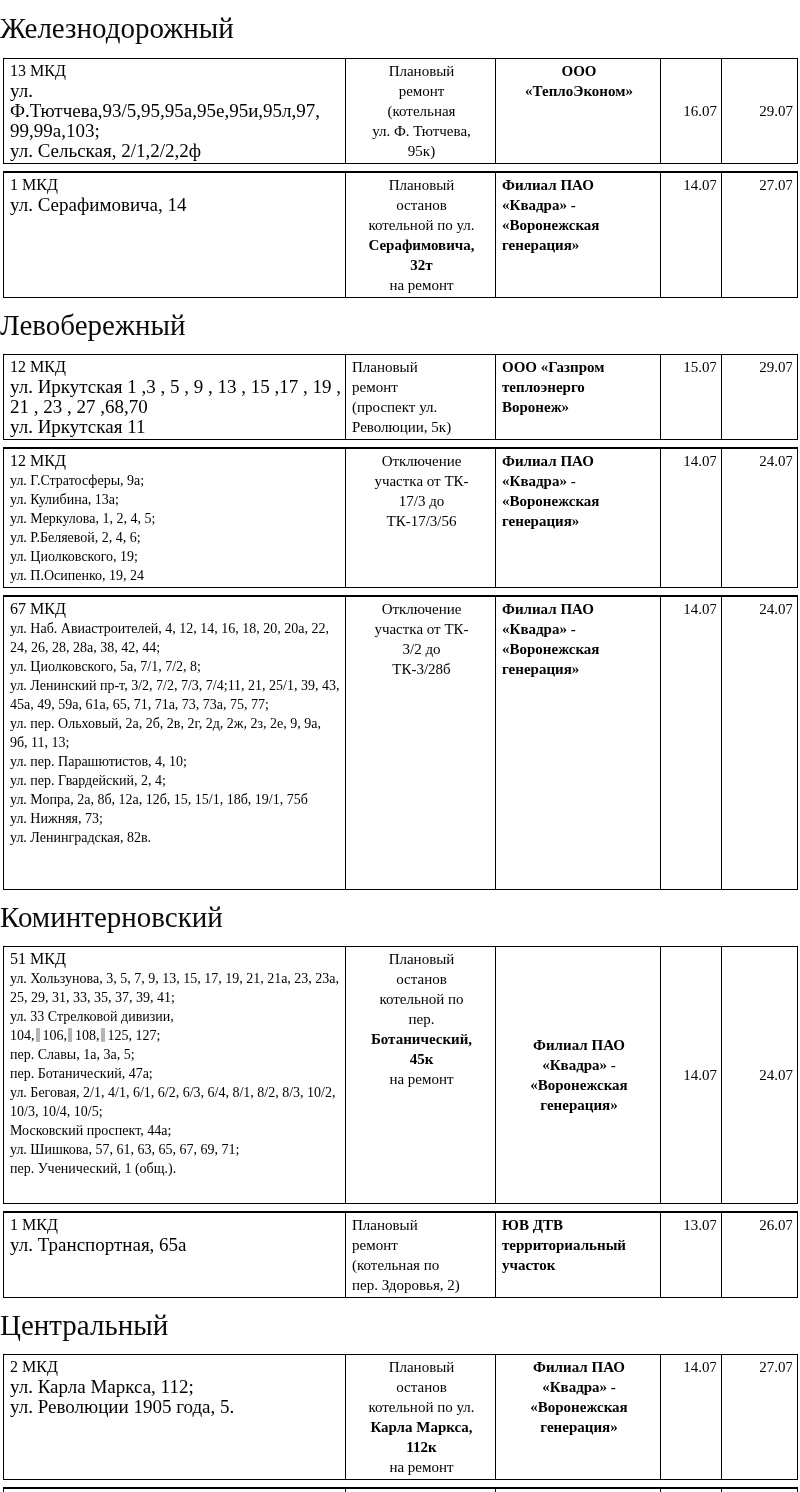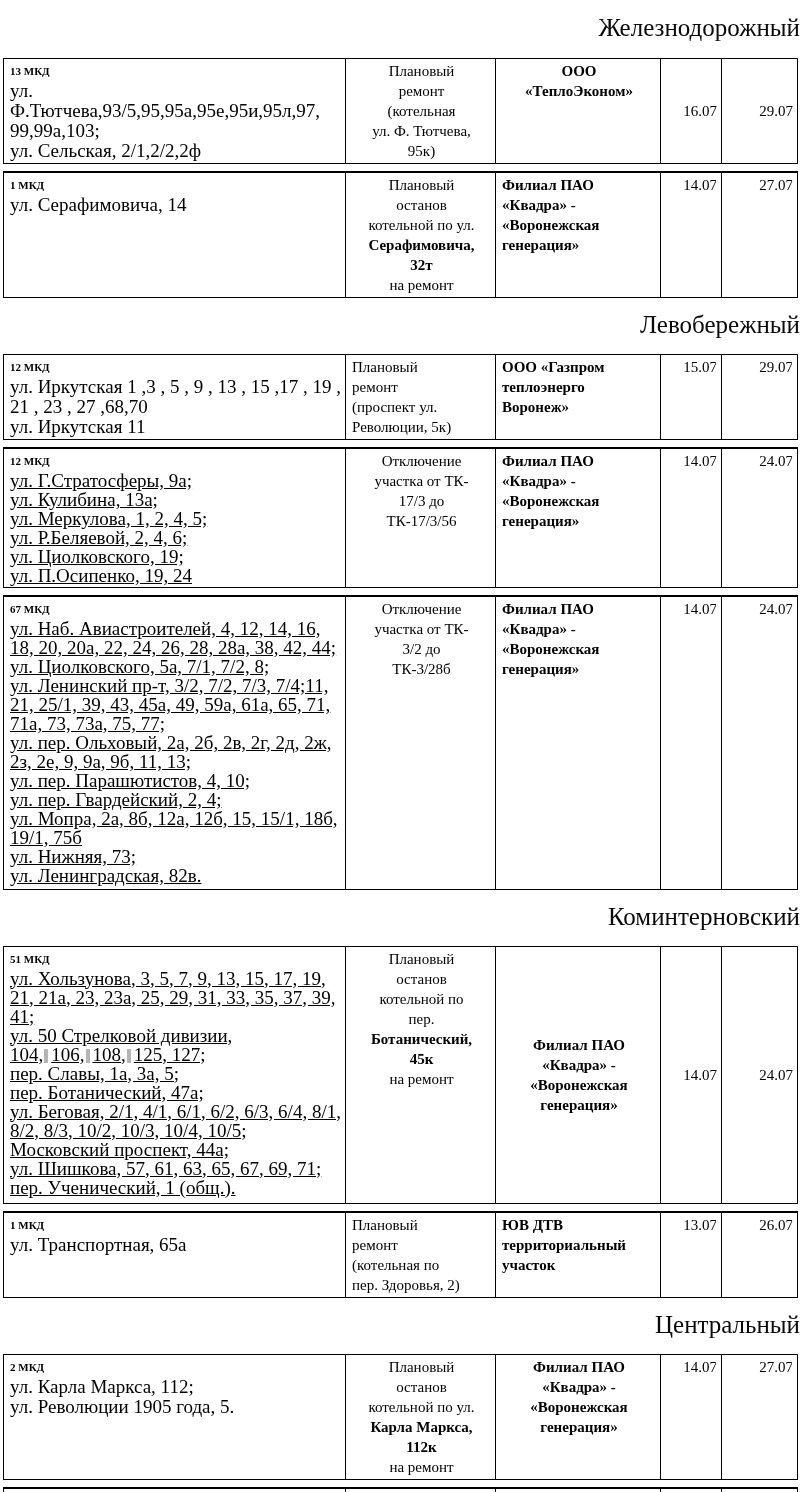--- a/index.html
+++ b/index.html
@@ -1,41 +1,41 @@
 <!DOCTYPE html>
 <html><head>
 <meta charset="utf-8">
 <style>
   html,body{margin:0;padding:0;}
   body{
     width:800px;height:1492px;overflow:hidden;background:#ffffff;color:#000;
     font-family:"Liberation Serif","DejaVu Serif",serif;
   }
   h2.sec-title{
-    margin:8px 0 10px;font-weight:normal;text-align:right;
-    font-size:25px;line-height:40px;color:#0a0a0a;
+    margin:8px 0 10px;font-weight:normal;text-align:left;
+    font-size:29px;line-height:40px;color:#0a0a0a;
   }
   h2.sec-title.mid{margin:5px 0 9px;}
   table.row-tbl{
     border-collapse:collapse;table-layout:fixed;width:794px;
     margin:0 0 7px 3px;
   }
   table.row-tbl td{
     border:1px solid #000;vertical-align:top;box-sizing:border-box;
     font-size:15px;line-height:20px;padding:2px 4px 2px 6px;
     overflow:hidden;
   }
   table.row-tbl.rt2 td{border-top-width:2px;}
   col.c1{width:342px;}col.c2{width:150px;}col.c3{width:165px;}col.c4{width:61px;}col.c5{width:76px;}
   tr.h105 td{height:105px;} tr.h120 td{height:120px;} tr.h84 td{height:84px;}
   tr.h132 td{height:132px;} tr.h293 td{height:293px;} tr.h257 td{height:257px;}
   tr.h86 td{height:86px;} tr.h124 td{height:124px;}
-  .addr-count{font-weight:bold;font-size:11px;}
+  .addr-count{font-weight:normal;font-size:16px;}
   .cell-addr .addr{font-size:19px;}
-  tr.small .cell-addr .addr{font-size:19px;line-height:19px;text-decoration:underline;}
+  tr.small .cell-addr .addr{font-size:14px;line-height:19px;}
   .cell-work{text-align:center;padding-left:4px;}
   .cell-work.left{text-align:left;}
   .cell-org{text-align:left;font-weight:bold;}
   .cell-org.center{text-align:center;}
   .vmid{vertical-align:middle !important;}
   .cell-date{text-align:right;border-radius:21px;}
   .b{font-weight:bold;}
   .gbar{
     display:inline-block;width:4px;height:14px;background:#b5b5b5;
     vertical-align:-2px;margin:0 3px 0 1px;
@@ -232,21 +232,21 @@
       <col class="c2">
       <col class="c3">
       <col class="c4">
       <col class="c5">
     </colgroup>
   <tbody>
       <tr class="h257 small">
     <td class="cell-addr">
       <div class="addr-count">51 МКД</div>
       <div class="addr">ул. Хользунова, 3, 5, 7, 9, 13, 15, 17, 19, 21, 21а, 23, 23а, 25, 29, 31, 33, 35, 37, 39, 41;</div>
-      <div class="addr">ул. 50 Стрелковой дивизии,</div>
+      <div class="addr">ул. 33 Стрелковой дивизии,</div>
       <div class="addr"><span>104,</span><span class="gbar"></span><span>106,</span><span class="gbar"></span><span>108,</span><span class="gbar"></span><span>125, 127;</span></div>
       <div class="addr">пер. Славы, 1а, 3а, 5;</div>
       <div class="addr">пер. Ботанический, 47а;</div>
       <div class="addr">ул. Беговая, 2/1, 4/1, 6/1, 6/2, 6/3, 6/4, 8/1, 8/2, 8/3, 10/2, 10/3, 10/4, 10/5;</div>
       <div class="addr">Московский проспект, 44а;</div>
       <div class="addr">ул. Шишкова, 57, 61, 63, 65, 67, 69, 71;</div>
       <div class="addr">пер. Ученический, 1 (общ.).</div>
     </td>
     <td class="cell-work">
       <div>Плановый</div>

